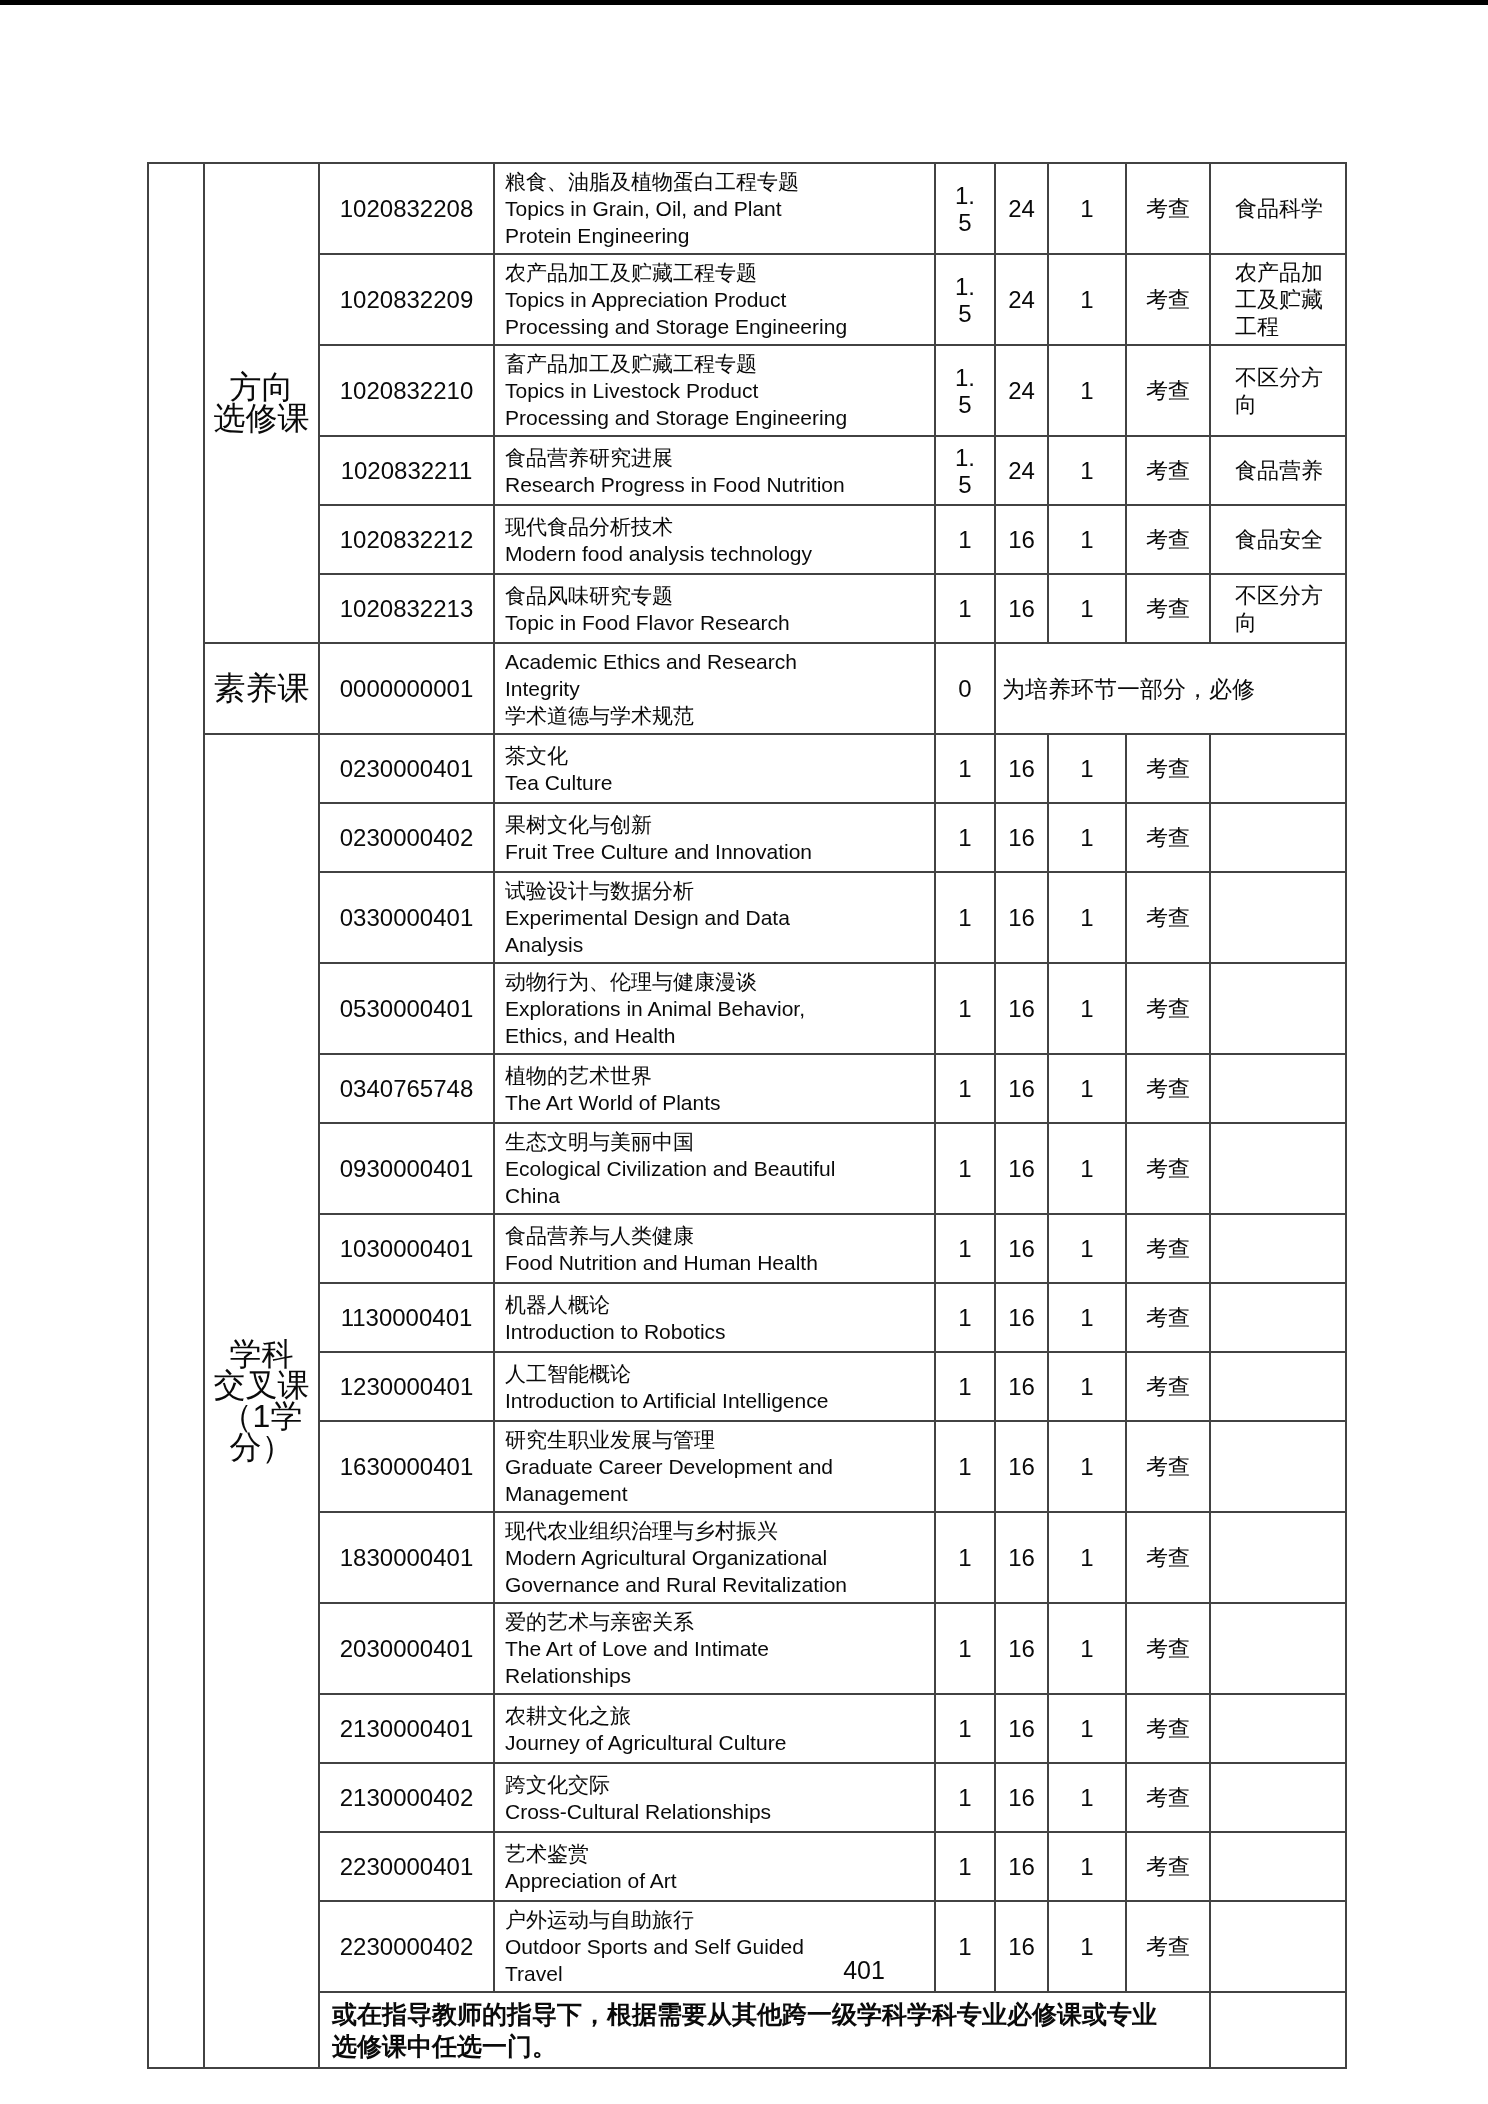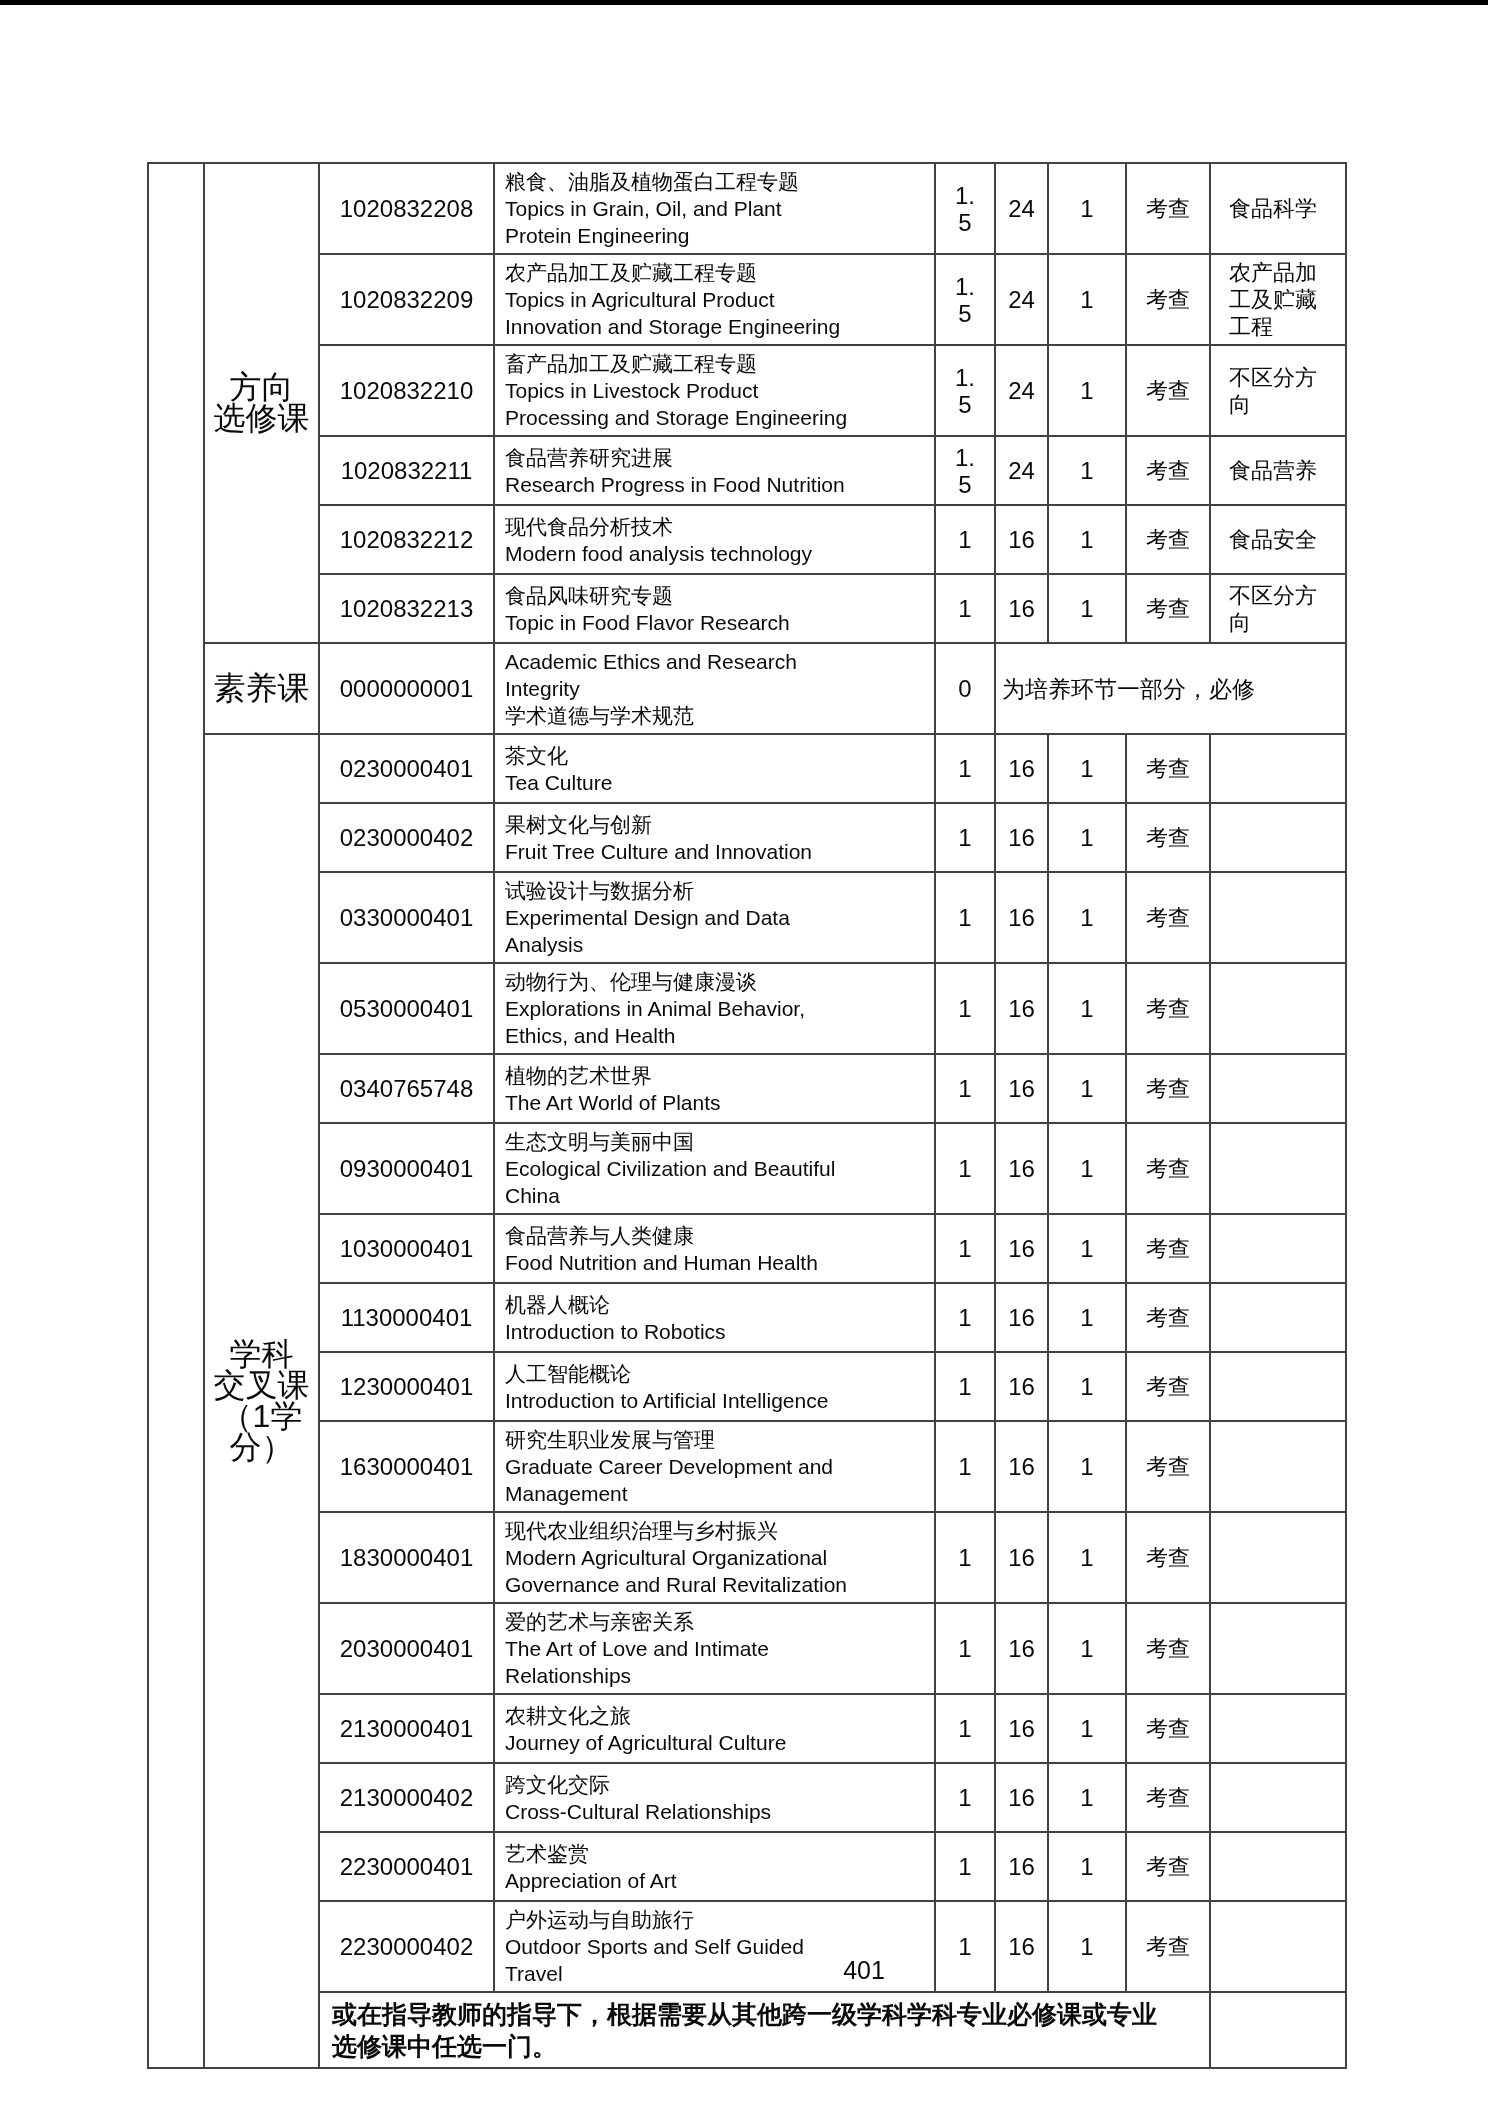--- a/index.html
+++ b/index.html
@@ -17,21 +17,21 @@
   .c-blank{padding:0;}
   .c-cat{
     text-align:center;white-space:pre-line;
     font-size:32px;line-height:31px;
   }
   .c-code{text-align:center;font-size:24px;line-height:27px;padding:20px 2px;}
   .c-name{padding:4px 84px 4px 10px;font-size:21px;line-height:27px;text-align:left;}
   .c-name .nm{display:block;}
   .c-num{text-align:center;font-size:24px;line-height:27px;padding:4px 2px;}
   .c-assess{text-align:center;font-size:22px;line-height:27px;padding:4px 6px;}
-  .c-note{font-size:22px;line-height:27px;padding:4px 16px 4px 18px;text-align:left;}
+  .c-note{font-size:22px;line-height:27px;padding:4px 16px 4px 24px;text-align:left;}
   .c-merged{text-align:left;font-size:23px;line-height:28px;}
   .c-footnote{
     font-weight:bold;font-size:25px;line-height:32px;
     padding:5px 28px 5px 12px;text-align:left;
   }
   .page-number{
     position:absolute;top:1956px;left:147px;width:1434px;
     text-align:center;font-size:25px;
   }
 </style>
@@ -65,21 +65,21 @@
         <td class="c-num credits">1.<br>5</td>
         <td class="c-num">24</td>
         <td class="c-num">1</td>
         <td class="c-assess">考查</td>
         <td class="c-note">食品科学</td>
       </tr>
       <tr>
         <td class="c-code">1020832209</td>
         <td class="c-name">
           <div class="nm">农产品加工及贮藏工程专题</div>
-          <div class="nm">Topics in Agricultural Product Innovation and Storage Engineering</div>
+          <div class="nm">Topics in Appreciation Product Processing and Storage Engineering</div>
         </td>
         <td class="c-num credits">1.<br>5</td>
         <td class="c-num">24</td>
         <td class="c-num">1</td>
         <td class="c-assess">考查</td>
         <td class="c-note">农产品加工及贮藏工程</td>
       </tr>
       <tr>
         <td class="c-code">1020832210</td>
         <td class="c-name">

